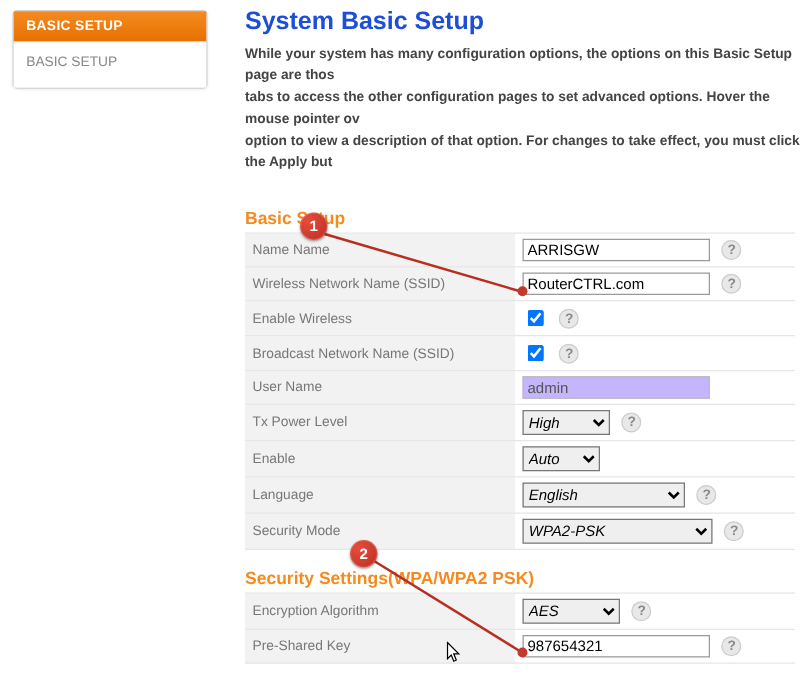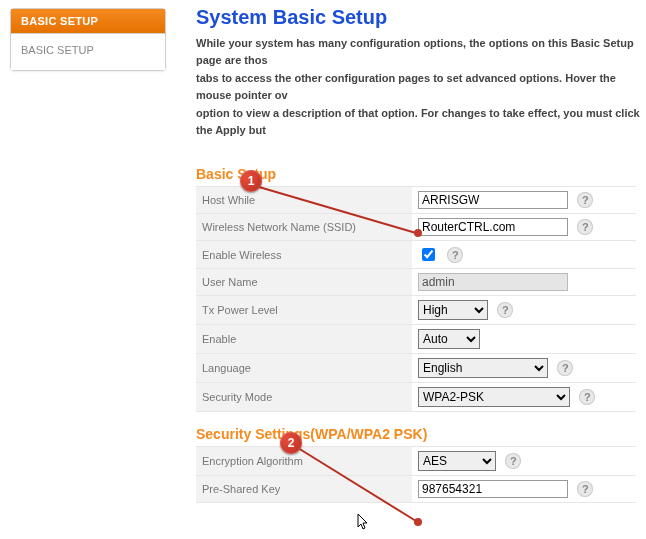--- a/index.html
+++ b/index.html
@@ -91,27 +91,28 @@
   }
   input[type=text] {
     font-size: 12px;
     padding: 1px 3px;
     border: 1px solid #999;
     height: 18px;
     vertical-align: middle;
   }
   input.tx-wide { width: 150px; }
   input.tx-med { width: 150px; }
-  input.readonly { background:#e5e5e5; color:#555; border:1px solid #bbb; }
+  input.readonly { background:#c4b5fd; color:#555; border:1px solid #bbb; }
   select {
     font-size: 12px;
     border: 1px solid #777;
     background: #efefef;
     height: 20px;
     vertical-align: middle;
+    font-style: italic;
   }
   button.btn {
     font-size: 11px;
     padding: 1px 10px;
     border: 1px solid #888;
     background: linear-gradient(#fdfdfd,#e4e4e4);
     border-radius: 2px;
     height: 20px;
     vertical-align: middle;
     cursor: pointer;
@@ -174,35 +175,42 @@
   <div class="intro">
     <p>While your system has many configuration options, the options on this Basic Setup page are thos</p>
     <p>tabs to access the other configuration pages to set advanced options. Hover the mouse pointer ov</p>
     <p>option to view a description of that option. For changes to take effect, you must click the Apply but</p>
   </div>
 
   <div class="section-title">Basic Setup</div>
   <table class="form">
     <tbody>
         <tr>
-      <td class="label">Host While</td>
+      <td class="label">Name Name</td>
       <td class="control">
         <input type="text" class="tx-wide" value="ARRISGW" style="">
         <span class="help">?</span>
       </td>
     </tr>
     <tr>
       <td class="label">Wireless Network Name (SSID)</td>
       <td class="control">
         <input type="text" class="tx-wide" value="RouterCTRL.com" style="">
         <span class="help">?</span>
       </td>
     </tr>
     <tr>
       <td class="label">Enable Wireless</td>
+      <td class="control">
+        <input type="checkbox" checked="" style="">
+        <span class="help">?</span>
+      </td>
+    </tr>
+    <tr>
+      <td class="label">Broadcast Network Name (SSID)</td>
       <td class="control">
         <input type="checkbox" checked="" style="">
         <span class="help">?</span>
       </td>
     </tr>
     <tr>
       <td class="label">User Name</td>
       <td class="control">
         <input type="text" class="tx-med readonly" readonly="" value="admin" style="">
       </td>

